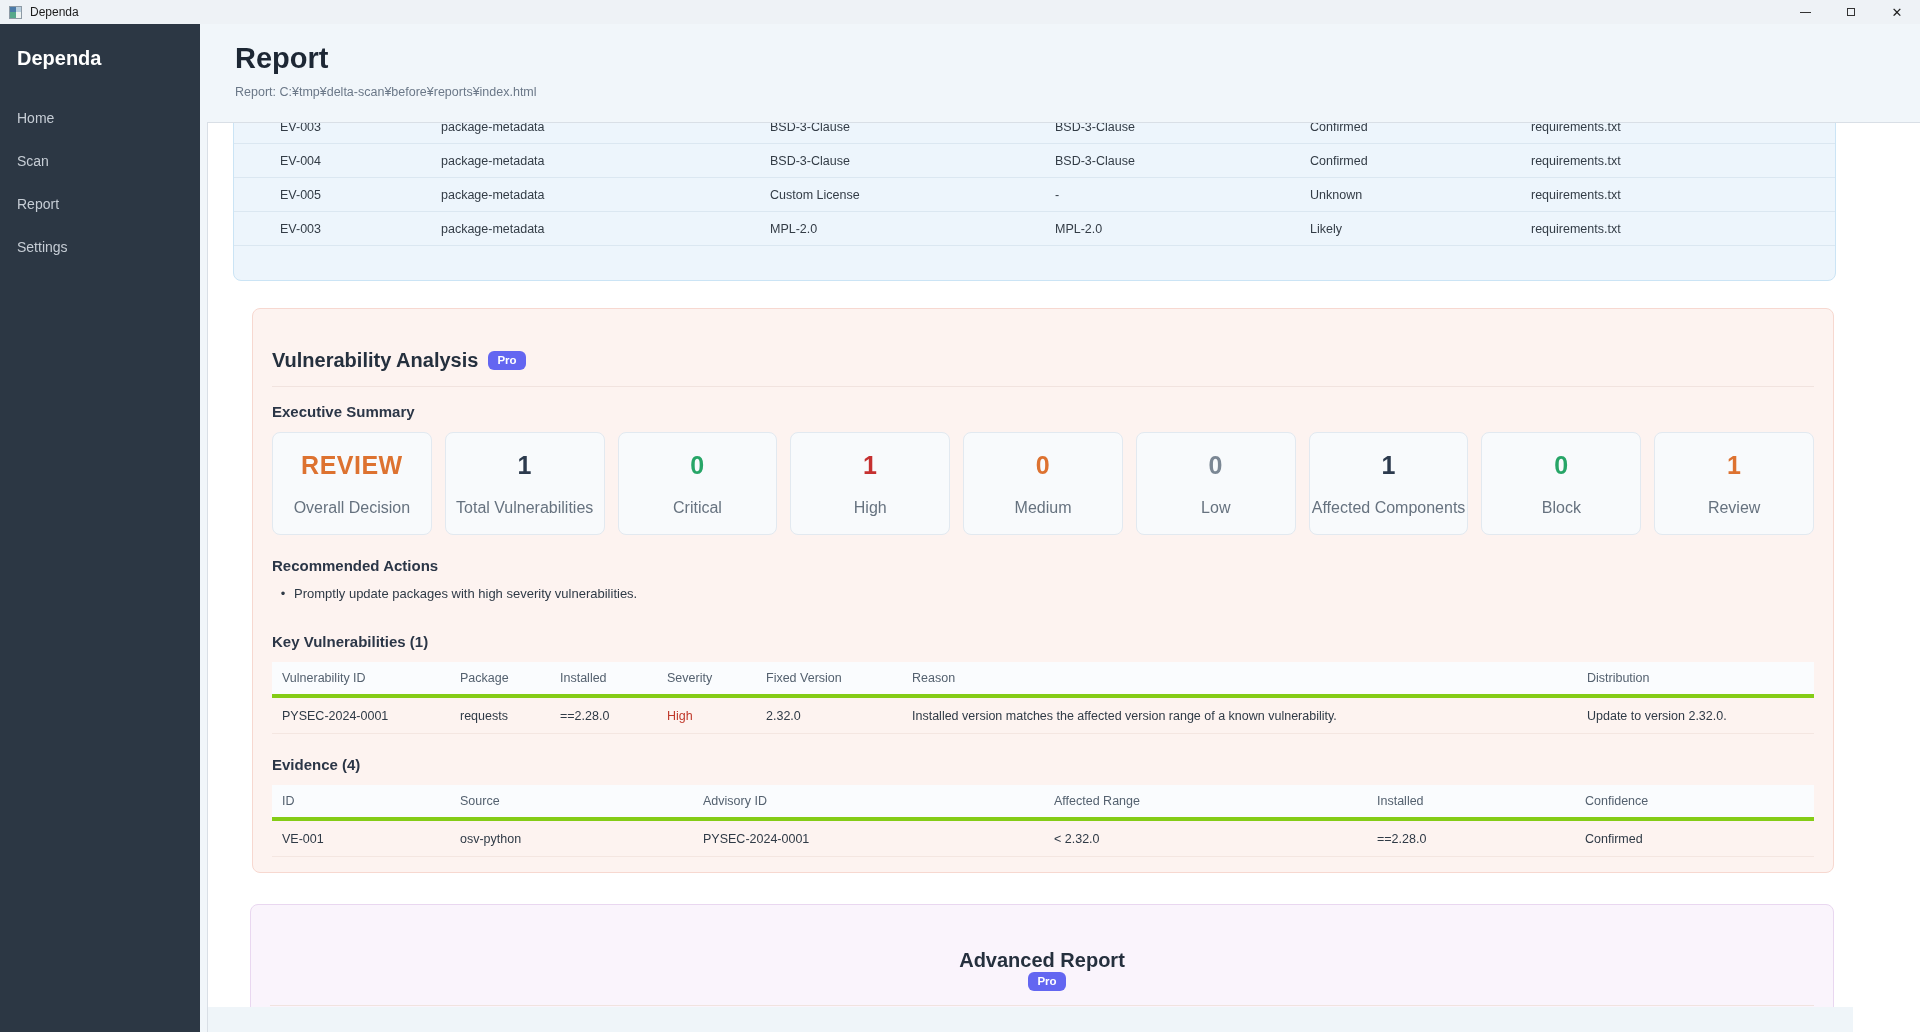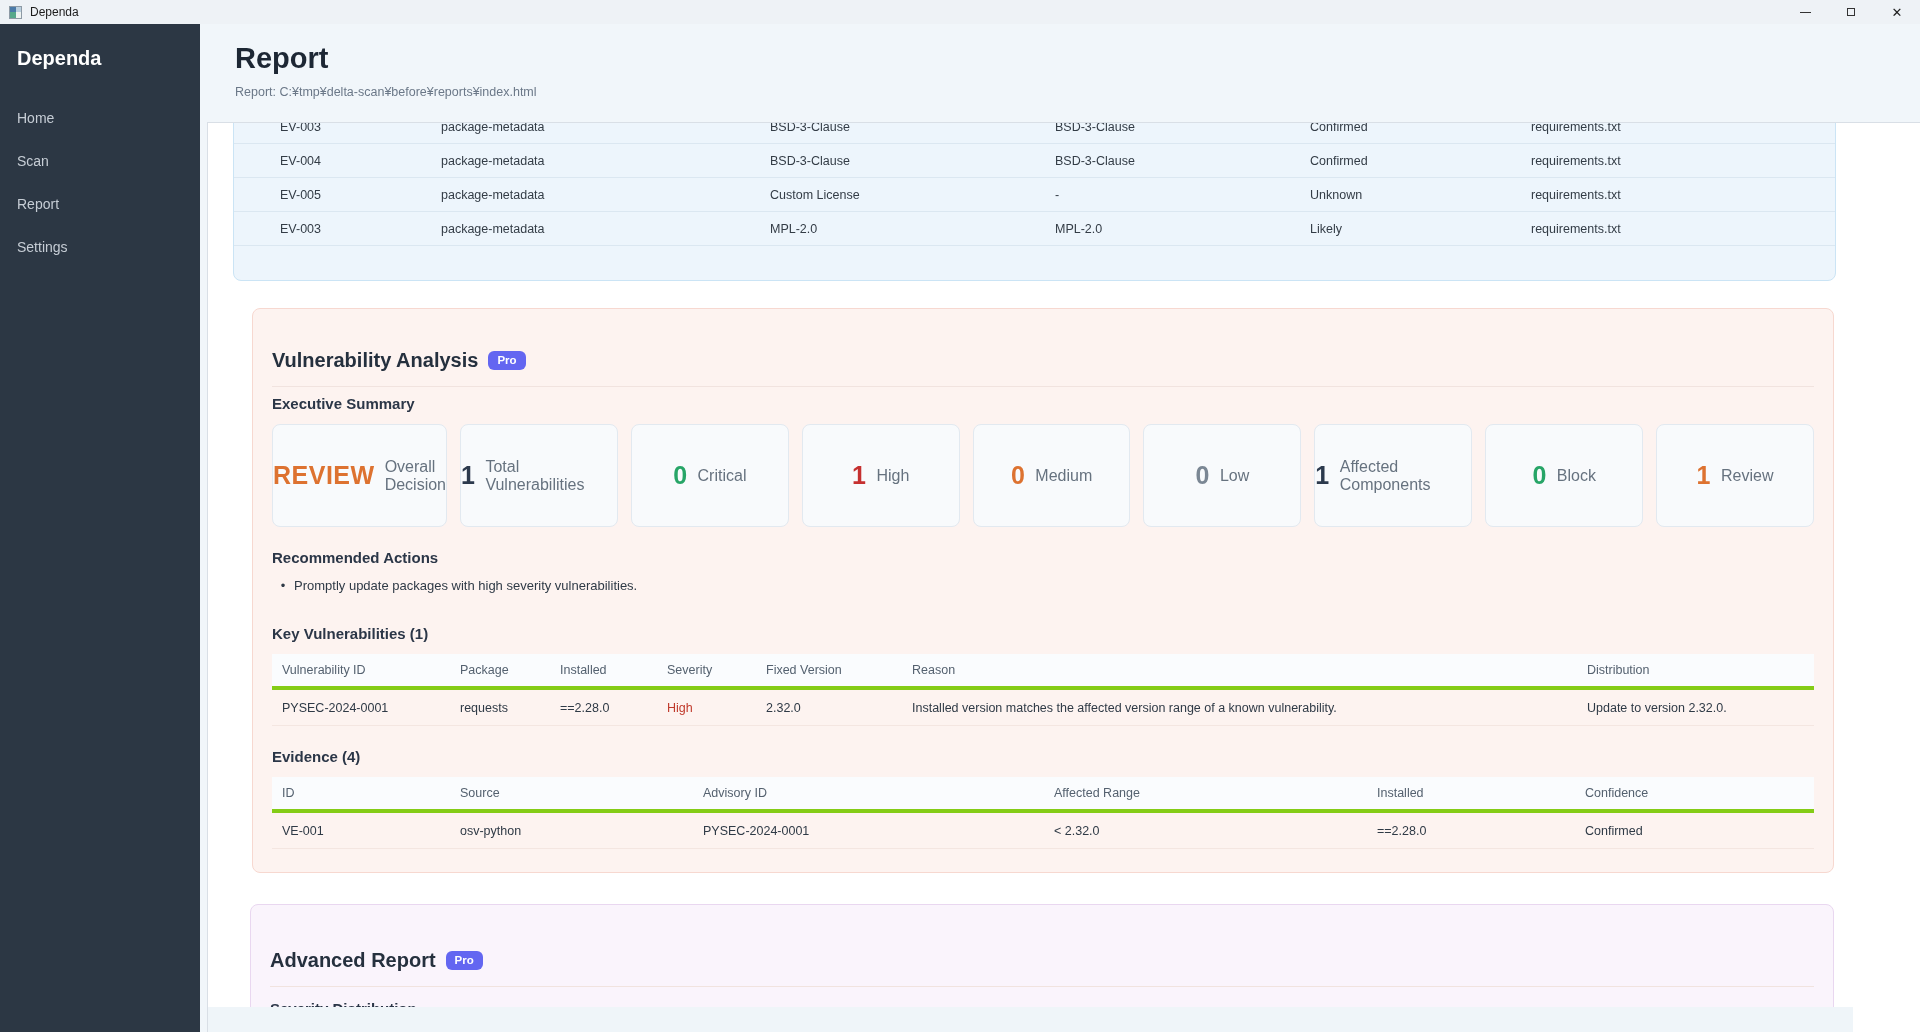--- a/index.html
+++ b/index.html
@@ -44,39 +44,39 @@
     border-bottom:1px solid #dbe7f1; font-size:12.5px; color:#333c46; }
   
   .card-pink{ position:absolute; left:44px; top:185px; width:1582px; height:565px;
     background:#fdf3f0; border:1px solid #f7d8d0; border-radius:8px; padding:0 19px; }
   .sec-title-row{ display:flex; align-items:center; margin-top:40px; }
   .sec-title{ font-size:20px; font-weight:bold; color:#25303e; }
   .pro-badge{ background:#6366f1; color:#fff; font-size:11.5px; font-weight:bold;
     border-radius:6px; padding:3px 9px; margin-left:10px; line-height:13px; }
   .sec-divider{ border:0; border-top:1px solid #f1e3df; margin:14px 0 0 0; }
   .h-sub{ font-size:15px; font-weight:bold; color:#2b3647; }
-  .mt12{ margin-top:8px; } .mt20{ margin-top:32px; } .mt22{ margin-top:22px; }
+  .mt12{ margin-top:16px; } .mt20{ margin-top:32px; } .mt22{ margin-top:22px; }
   .cards-row{ display:flex; gap:13px; margin-top:12px; height:103px; }
   .sum-card{ flex:1 1 0; background:#f8fafc; border:1px solid #e2e9f0; border-radius:8px;
-    display:flex; flex-direction:row; align-items:center; justify-content:center; gap:10px; }
+    display:flex; flex-direction:column; align-items:center; justify-content:center; gap:19px; }
   .sum-value{ font-size:25px; font-weight:bold; letter-spacing:.5px; }
   .sum-label{ font-size:16px; color:#66727f; }
   .bullet-line{ display:flex; align-items:flex-start; margin-top:12px; font-size:13px; color:#2f3a46; }
   .bullet-dot{ width:22px; text-align:center; font-size:13px; }
   .rpt-table{ margin-top:12px; font-size:12.5px; }
   .t-head{ height:36px; display:grid; align-items:center; padding-left:10px;
     background:#fafcfe; border-bottom:4px solid #84cc16; color:#54616f; }
   .t-row{ height:36px; display:grid; align-items:center; padding-left:10px;
     border-bottom:1px solid #f4e6e1; color:#2f3a46; }
   .cols-key{ grid-template-columns:178px 100px 107px 99px 146px 675px auto; }
   .cols-ev{ grid-template-columns:178px 243px 351px 323px 208px auto; }
   
   .card-purple{ position:absolute; left:42px; top:781px; width:1584px; height:420px;
     background:#faf4fc; border:1px solid #e9d7f0; border-radius:8px; padding:0 19px; }
-  .card-purple .sec-title-row{ margin-top:44px; }
+  .card-purple .sec-title-row{ margin-top:44px;flex-direction:column; }
   .card-purple .h-sub{ margin-top:13px; }
   
   .bottom-band{ position:absolute; left:0; bottom:0; width:1645px; height:25px; background:#eff5f9; }
   .scrollbar{ position:absolute; top:0; right:1px; width:18px; height:100%;
     background:#fdfdfe; border-left:1px solid #e4e9ee; border-right:1px solid #e4e9ee; }
   .sb-arrow{ position:absolute; left:0; width:16px; text-align:center; font-size:8px; color:#555e66; }
   .sb-up{ top:4px; } .sb-down{ bottom:4px; }
   .sb-thumb{ position:absolute; left:3px; top:288px; width:10px; height:125px;
     background:#8f9499; border-radius:5px; }
 </style>

